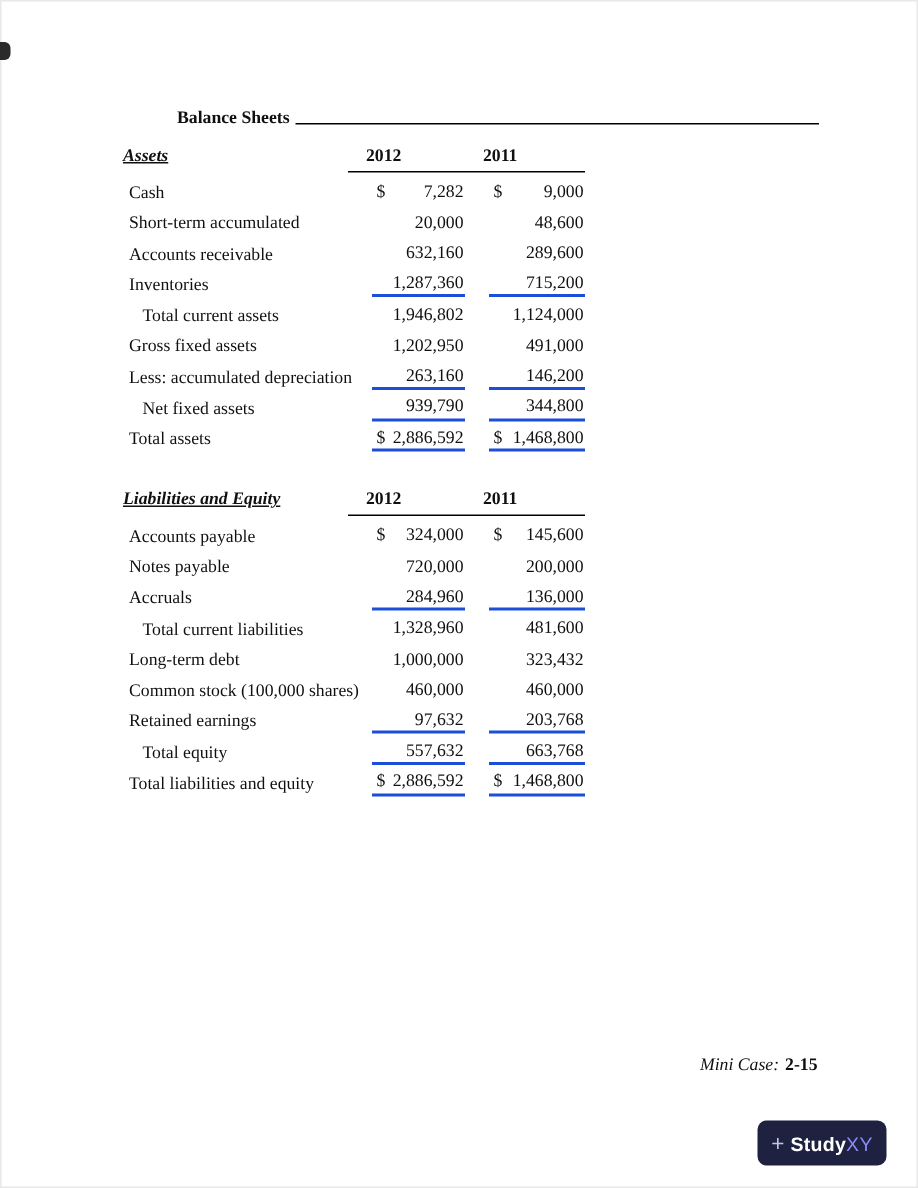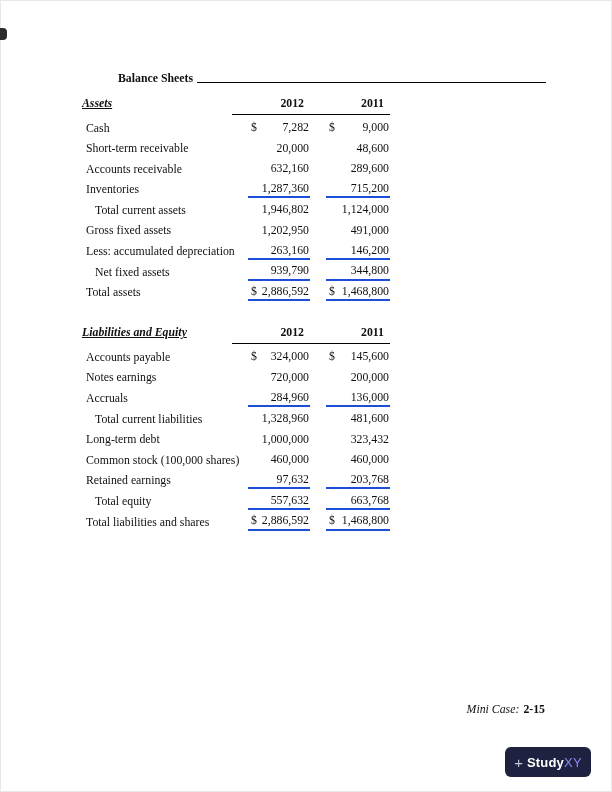--- a/index.html
+++ b/index.html
@@ -28,21 +28,21 @@
   .fin-table { width: 326px; margin-bottom: 17px; }
   .thead {
     display: grid;
     grid-template-columns: 162px 62px 16px 64px;
     align-items: end;
     height: 20px;
     font-size: 11.8px;
     margin-left: 12px;
   }
   .t-title { font-weight: bold; font-style: italic; text-decoration: underline; white-space: nowrap; }
-  .year { font-weight: bold; text-align: right; padding-right: 2px; }
+  .year { font-weight: bold; text-align: left; padding-right: 2px; }
   .year-1 { grid-column: 2; }
   .year-2 { grid-column: 4; }
   .year-rule {
     height: 1px; background: #000;
     margin-left: 162px; width: 158px;
     margin-top: 3px; margin-bottom: 3px;
   }
   .rows { }
   .row {
     display: grid;
@@ -103,21 +103,21 @@
       <span class="dollar">$</span>
       <span class="val">7,282</span>
     </span>
     <span class="cell c2">
       <span class="dollar">$</span>
       <span class="val">9,000</span>
     </span>
   </div>
 
   <div class="row">
-    <span class="label">Short-term receivable</span>
+    <span class="label">Short-term accumulated</span>
     <span class="cell c1">
       <span class="dollar"></span>
       <span class="val">20,000</span>
     </span>
     <span class="cell c2">
       <span class="dollar"></span>
       <span class="val">48,600</span>
     </span>
   </div>
 
@@ -221,21 +221,21 @@
       <span class="dollar">$</span>
       <span class="val">324,000</span>
     </span>
     <span class="cell c2">
       <span class="dollar">$</span>
       <span class="val">145,600</span>
     </span>
   </div>
 
   <div class="row">
-    <span class="label">Notes earnings</span>
+    <span class="label">Notes payable</span>
     <span class="cell c1">
       <span class="dollar"></span>
       <span class="val">720,000</span>
     </span>
     <span class="cell c2">
       <span class="dollar"></span>
       <span class="val">200,000</span>
     </span>
   </div>
 
@@ -305,21 +305,21 @@
       <span class="dollar"></span>
       <span class="val">557,632</span>
     </span>
     <span class="cell c2 underline">
       <span class="dollar"></span>
       <span class="val">663,768</span>
     </span>
   </div>
 
   <div class="row">
-    <span class="label">Total liabilities and shares</span>
+    <span class="label">Total liabilities and equity</span>
     <span class="cell c1 underline">
       <span class="dollar">$</span>
       <span class="val">2,886,592</span>
     </span>
     <span class="cell c2 underline">
       <span class="dollar">$</span>
       <span class="val">1,468,800</span>
     </span>
   </div>
 </div>

